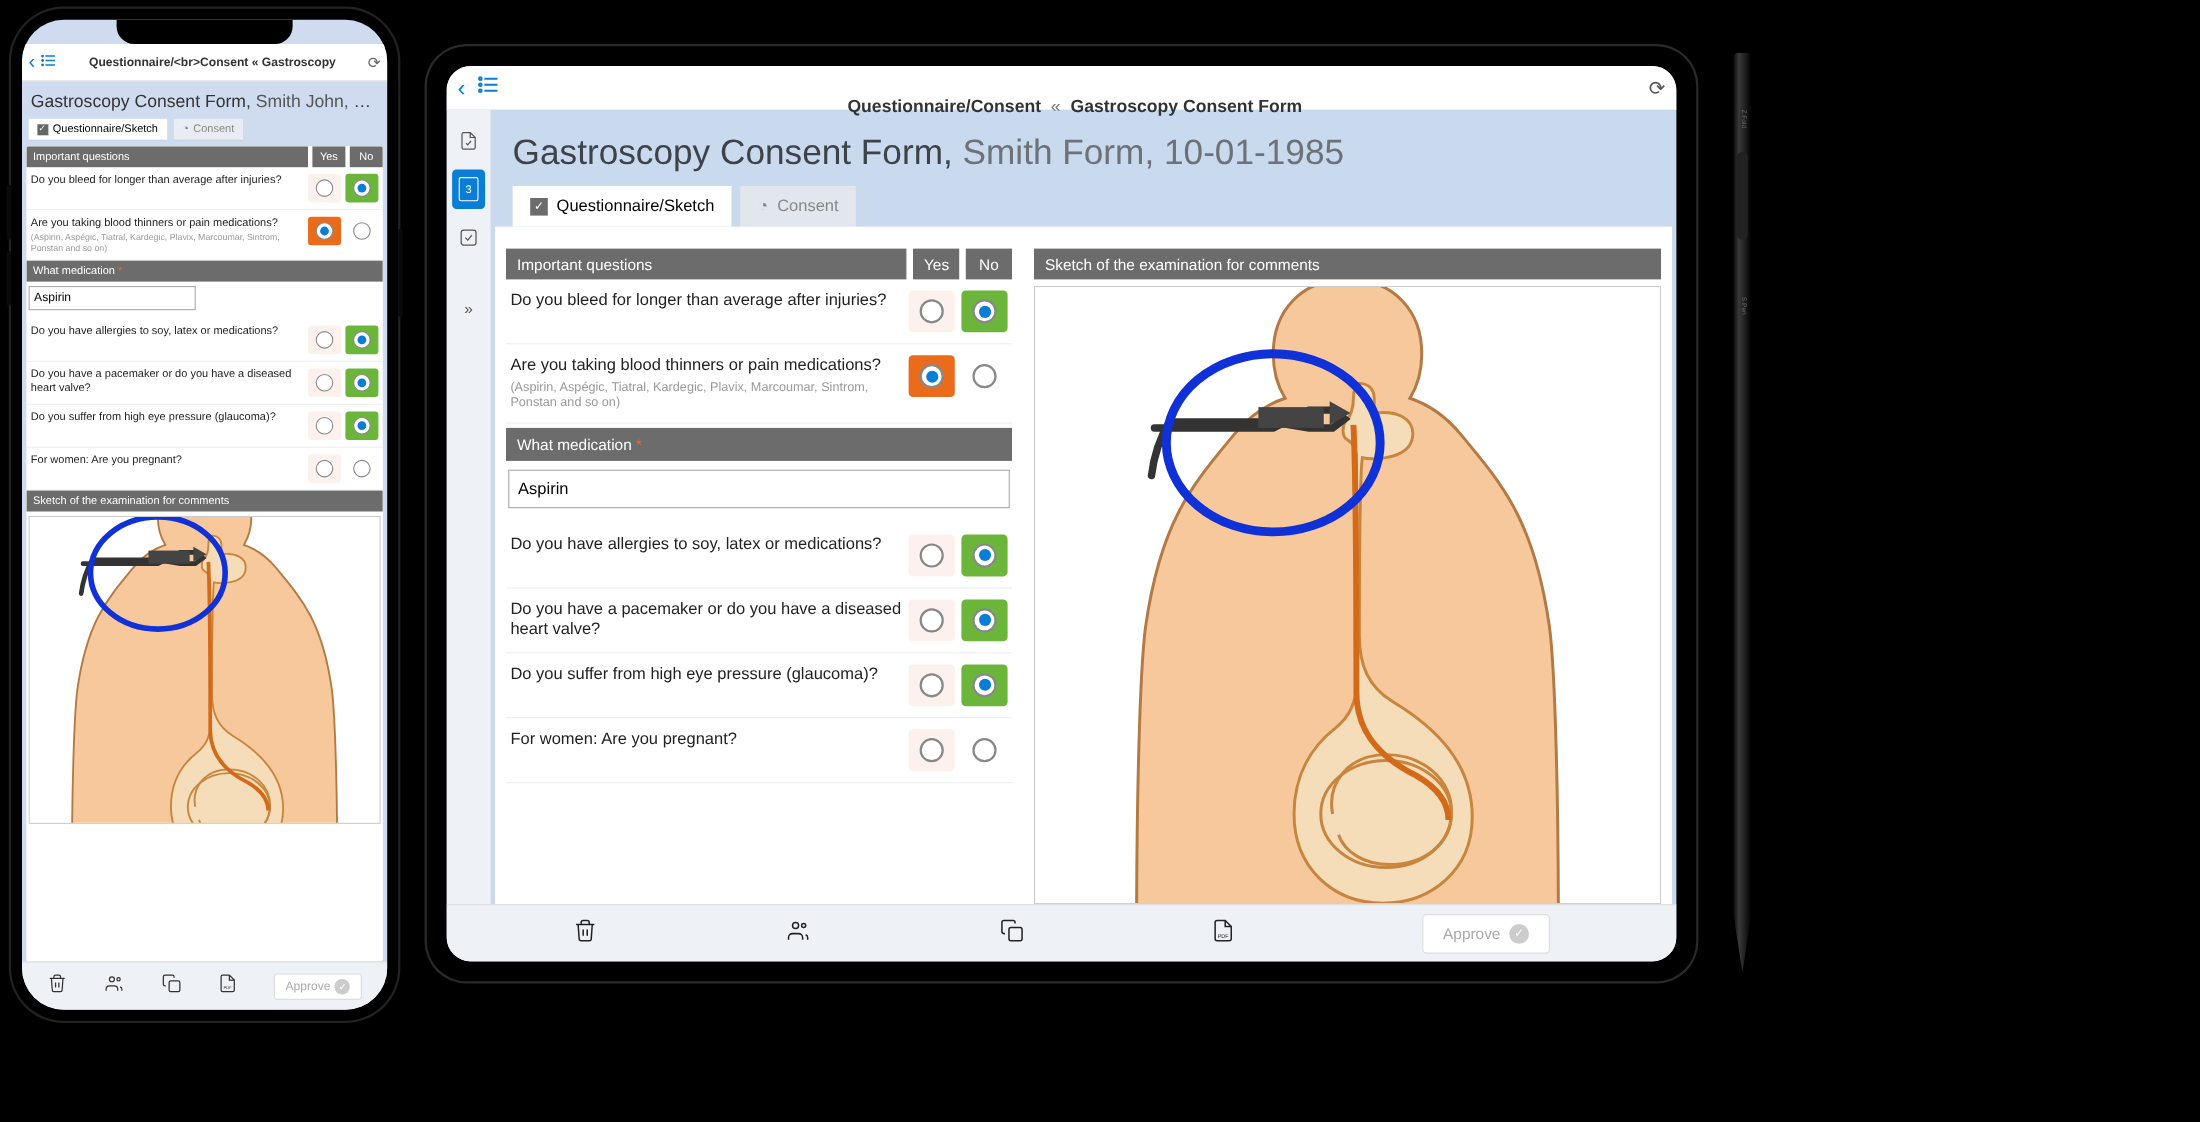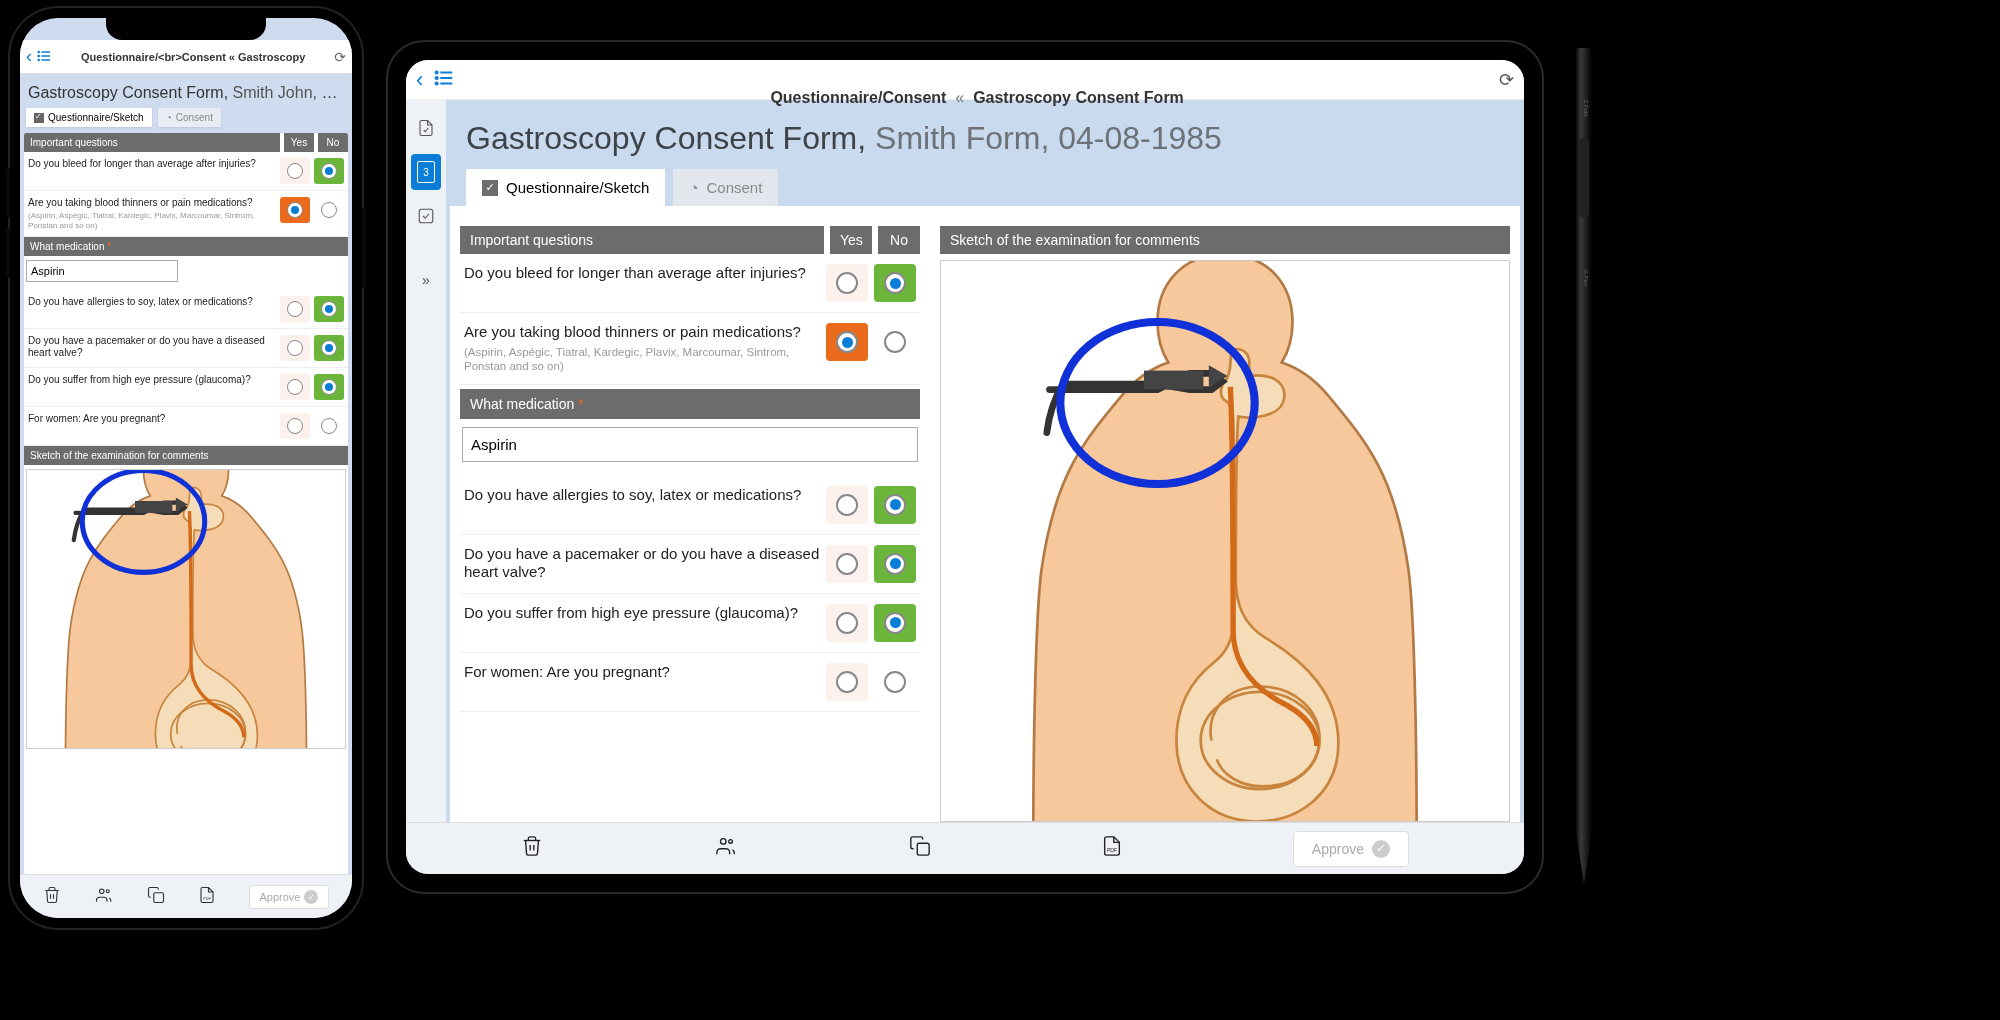--- a/index.html
+++ b/index.html
@@ -307,21 +307,21 @@
               <rect x="3" y="3" width="18" height="18" rx="3"></rect>
               <polyline points="8 12 11 15 16 9"></polyline>
             </svg>
           </div>
         <div class="sb-item expand">»</div>
       </div>
 
       <div class="tab-content">
         <div class="tab-hdr">
           <div class="tab-title">
-            <span>Gastroscopy Consent Form</span>, <span class="light"><span>Smith Form</span>, <span>04-08-1985</span></span>
+            <span>Gastroscopy Consent Form</span>, <span class="light"><span>Smith Form</span>, <span>10-01-1985</span></span>
           </div>
         </div>
         <div class="tab-tabs">
           <div class="tab-tab">
               <span class="tab-chk">✓</span>
               <span>Questionnaire/Sketch</span>
             </div>
           <div class="tab-tab inactive">
               <span>◔</span>
               <span>Consent</span>

